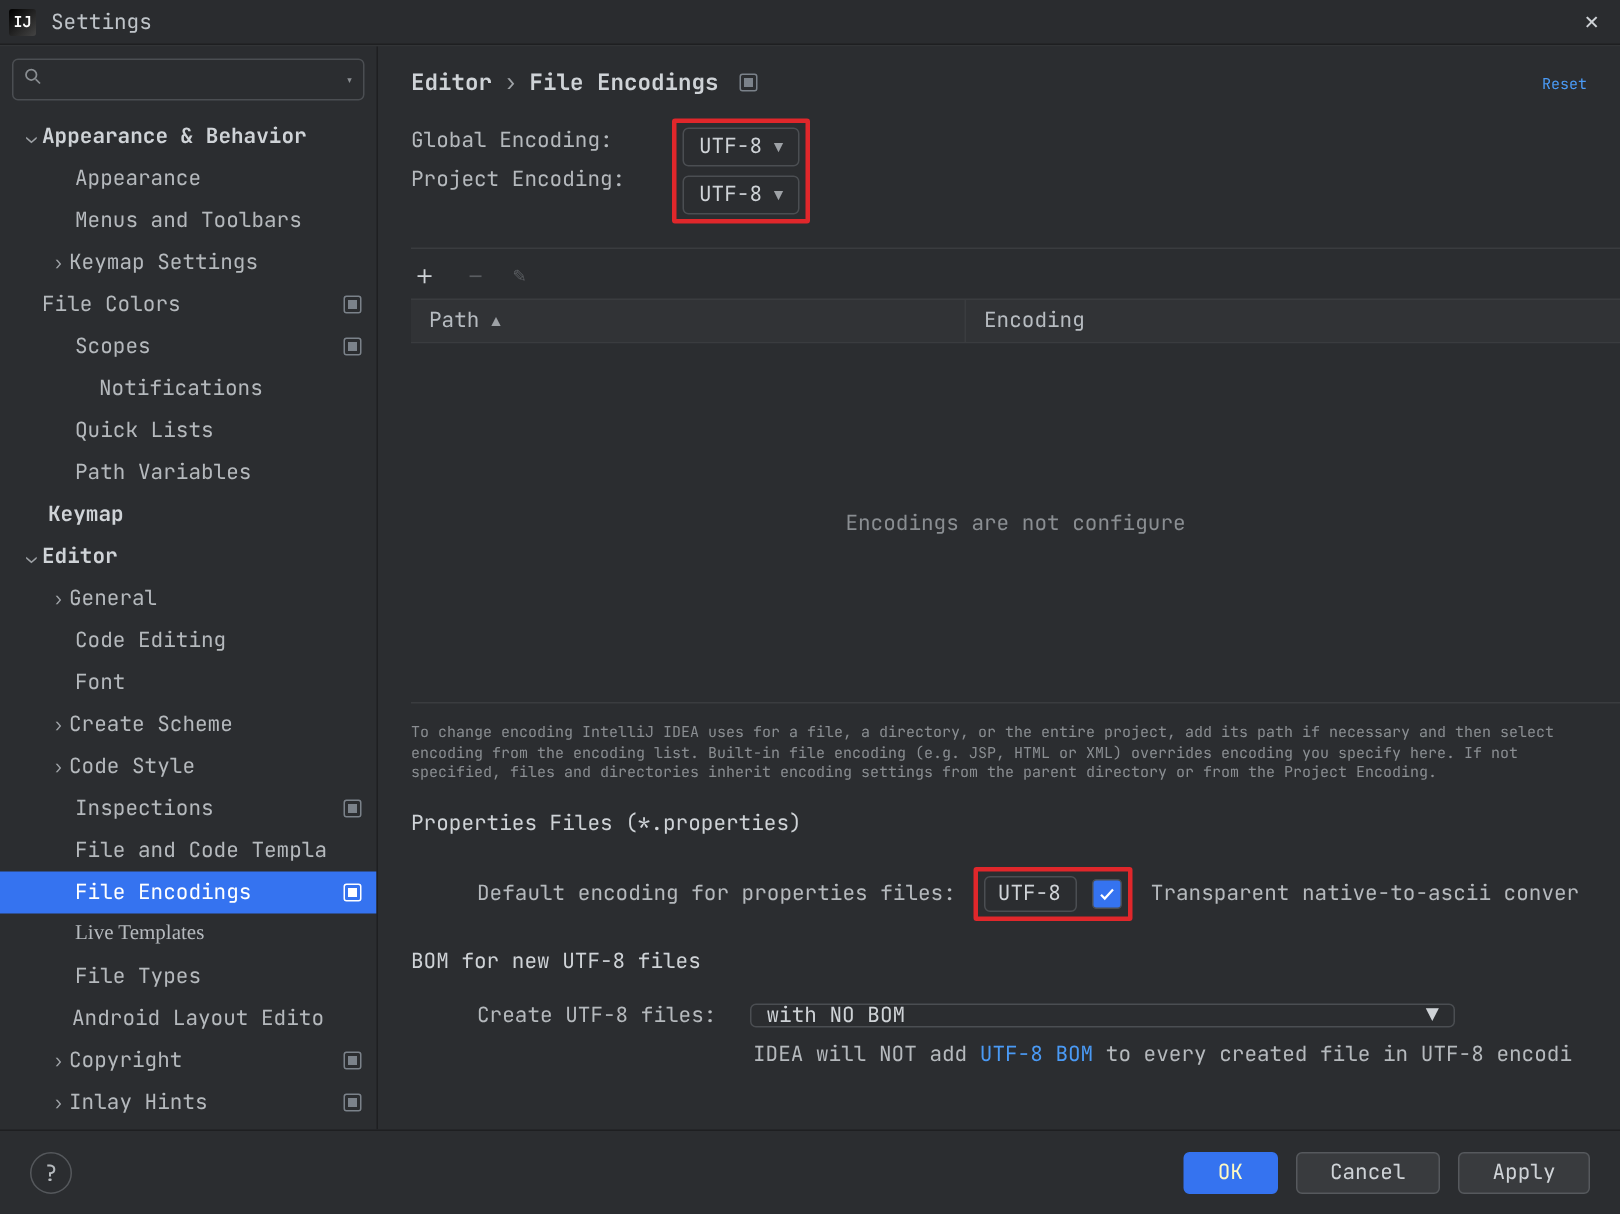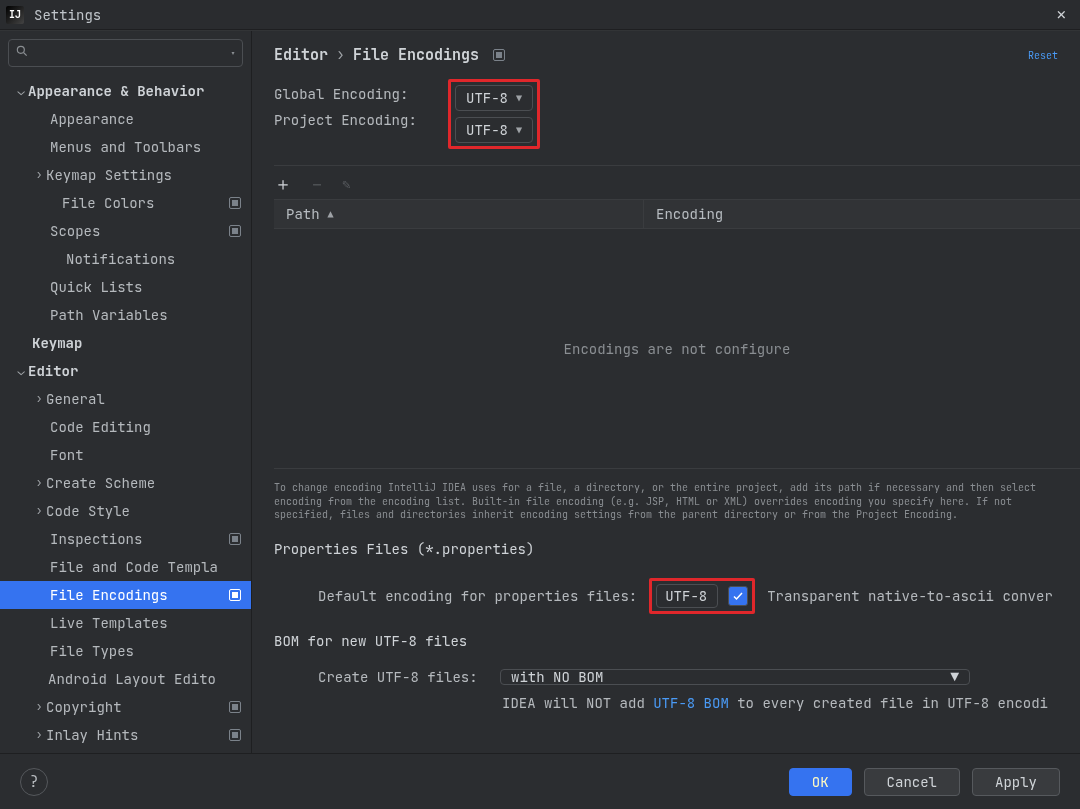--- a/index.html
+++ b/index.html
@@ -267,21 +267,21 @@
           <div class="tree-item" style="padding-left: 50px;">
             <span class="label">Appearance</span>
           </div>
           <div class="tree-item" style="padding-left: 50px;">
             <span class="label">Menus and Toolbars</span>
           </div>
           <div class="tree-item" style="padding-left: 32px;">
             <span class="chev">›</span>
             <span class="label">Keymap Settings</span>
           </div>
-          <div class="tree-item" style="padding-left: 62px;">
+          <div class="tree-item" style="padding-left: 28px;">
             <span class="label">File Colors</span>
             <span class="tree-badge"></span>
           </div>
           <div class="tree-item" style="padding-left: 50px;">
             <span class="label">Scopes</span>
             <span class="tree-badge"></span>
           </div>
           <div class="tree-item" style="padding-left: 66px;">
             <span class="label">Notifications</span>
           </div>
@@ -320,21 +320,21 @@
             <span class="label">Inspections</span>
             <span class="tree-badge"></span>
           </div>
           <div class="tree-item" style="padding-left: 50px;">
             <span class="label">File and Code Templa</span>
           </div>
           <div class="tree-item selected" style="padding-left: 50px;">
             <span class="label">File Encodings</span>
             <span class="tree-badge sel"></span>
           </div>
-          <div class="tree-item" style="padding-left: 50px;">
+          <div class="tree-item" style="padding-left: 50px; font-family: Liberation Serif, serif;">
             <span class="label">Live Templates</span>
           </div>
           <div class="tree-item" style="padding-left: 50px;">
             <span class="label">File Types</span>
           </div>
           <div class="tree-item" style="padding-left: 48px;">
             <span class="label">Android Layout Edito</span>
           </div>
           <div class="tree-item" style="padding-left: 32px;">
             <span class="chev">›</span>

